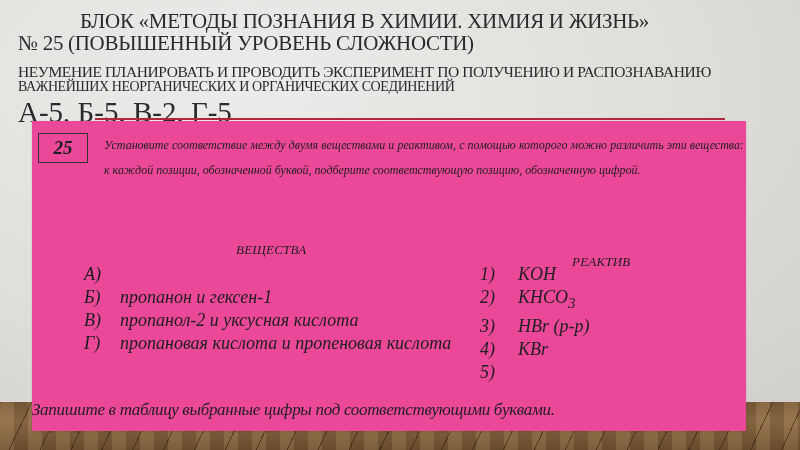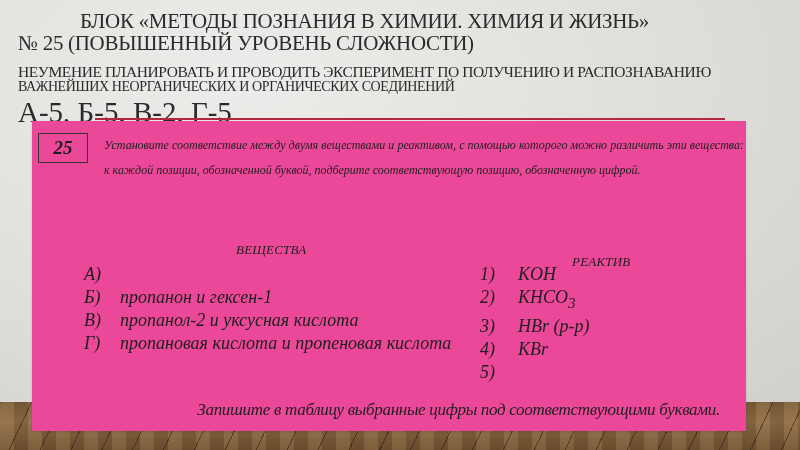--- a/index.html
+++ b/index.html
@@ -47,21 +47,21 @@
   .col-head { position:absolute; font-size:13px; letter-spacing:0.2px; }
   .subst-head { left:204px; top:121px; }
   .reag-head { left:540px; top:121px;margin-top:12px; }
   .list { position:absolute; font-size:18px; line-height:23px; }
   .subst-list { left:52px; top:142px; }
   .reag-list { left:448px; top:142px; }
   .row { display:flex; white-space:nowrap; }
   .row .key { width:36px; }
   .reag-list .row .key { width:38px; }
   .footer {
-    position:absolute; left:0; width:688px; top:279px; text-align:right;
+    position:absolute; left:0; width:688px; top:279px; text-align:left;
     font-size:17px; letter-spacing:-0.3px;
   }
 </style>
 </head>
 <body>
 
 <div class="wall"></div>
 <div class="floor"></div>
 
 <div class="header">

